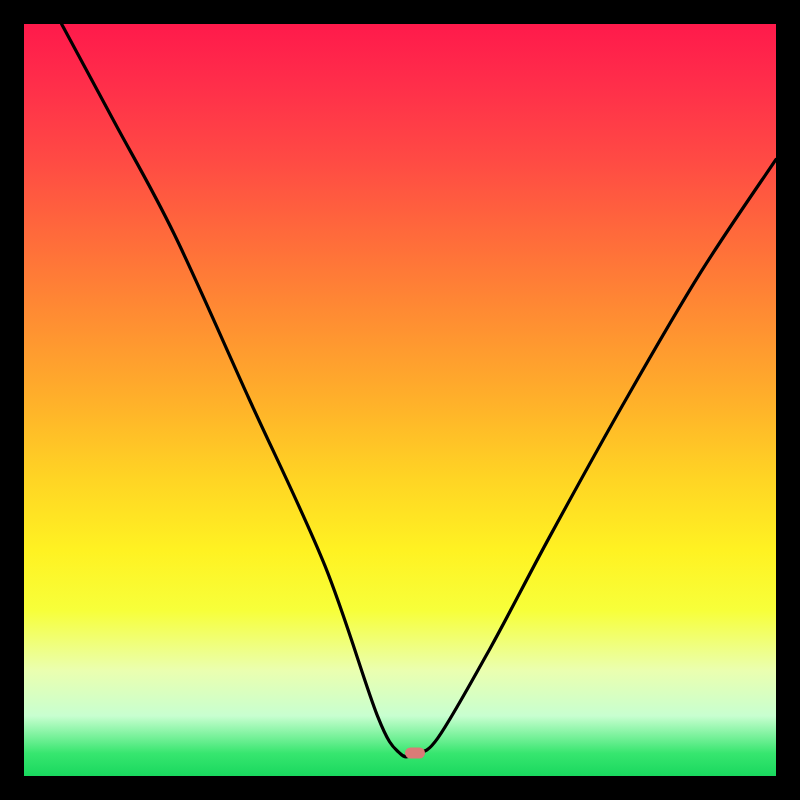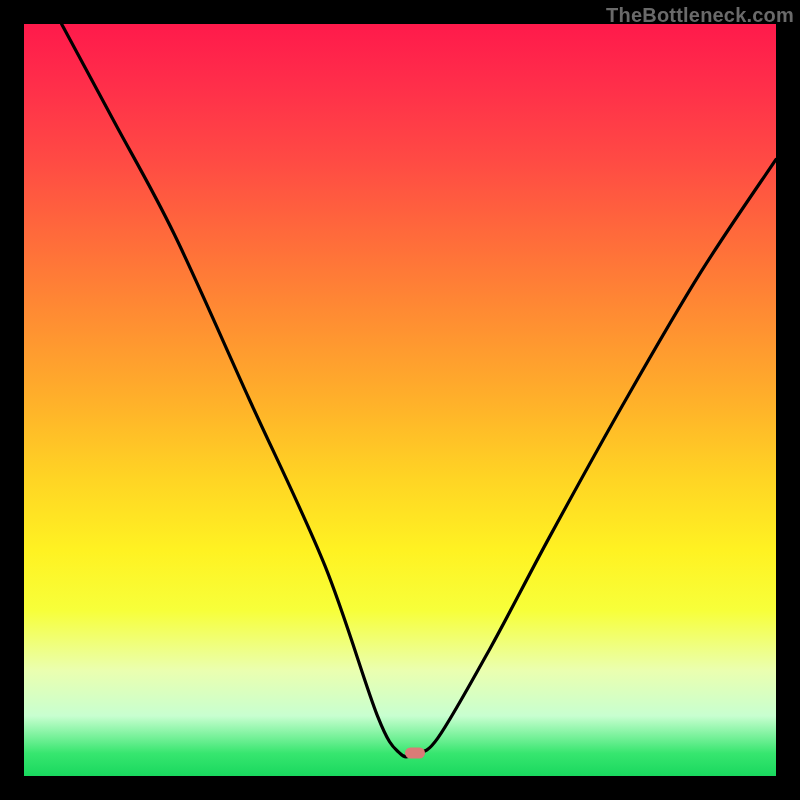--- a/index.html
+++ b/index.html
@@ -75,14 +75,13 @@
 <body>
 
 <div class="frame">
   <div class="plot">
     <div class="gradient"></div>
     <svg class="curve" viewBox="0 0 752 752" preserveAspectRatio="none">
       <path id="curve-path" fill="none" stroke="#000" stroke-width="3.2" stroke-linecap="round" stroke-linejoin="round" d="M 37.60 0.00 C 46.37 16.29, 71.44 62.67, 90.24 97.76 C 109.04 132.85, 127.84 164.19, 150.40 210.56 C 172.96 256.93, 200.53 320.85, 225.60 376.00 C 250.67 431.15, 279.49 488.80, 300.80 541.44 C 322.11 594.08, 340.91 660.51, 353.44 691.84 C 365.97 723.17, 369.73 723.17, 376.00 729.44 C 382.27 735.71, 384.77 731.95, 391.04 729.44 C 397.31 726.93, 401.07 731.95, 413.60 714.40 C 426.13 696.85, 447.44 658.00, 466.24 624.16 C 485.04 590.32, 503.84 552.72, 526.40 511.36 C 548.96 470.00, 576.53 419.87, 601.60 376.00 C 626.67 332.13, 651.73 288.27, 676.80 248.16 C 701.87 208.05, 739.47 154.16, 752.00 135.36"></path>
     </svg>
     <div class="marker" id="marker" style="left: 391.04px; top: 729.44px; background: rgb(218, 123, 119);"></div>
   </div>
-  <div class="watermark">TheBottleneck.com</div>
 </div>
 
 </body></html>

